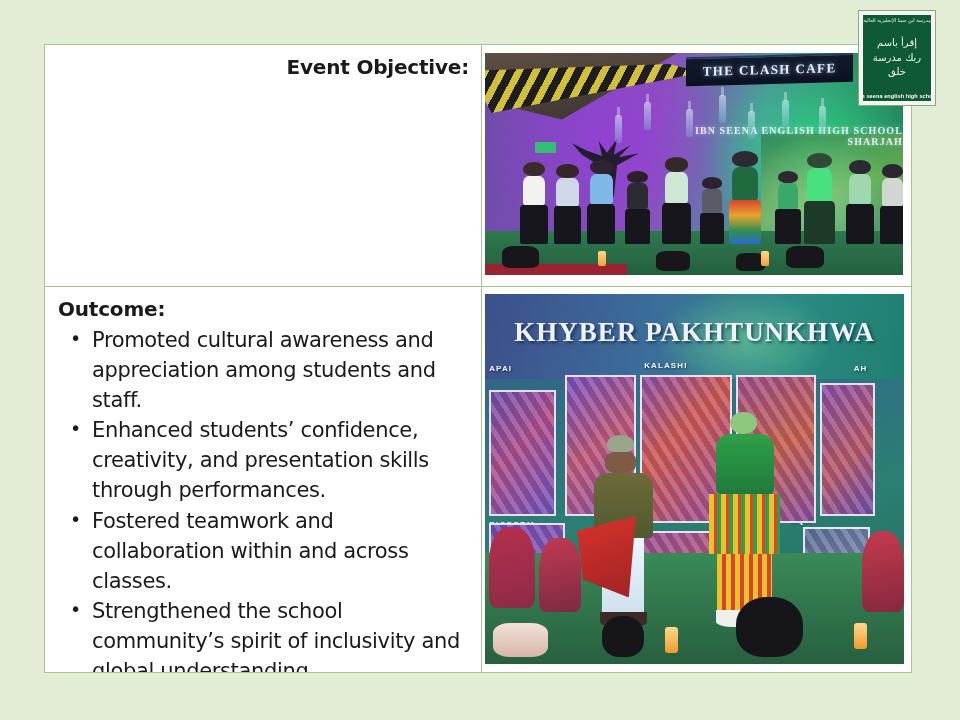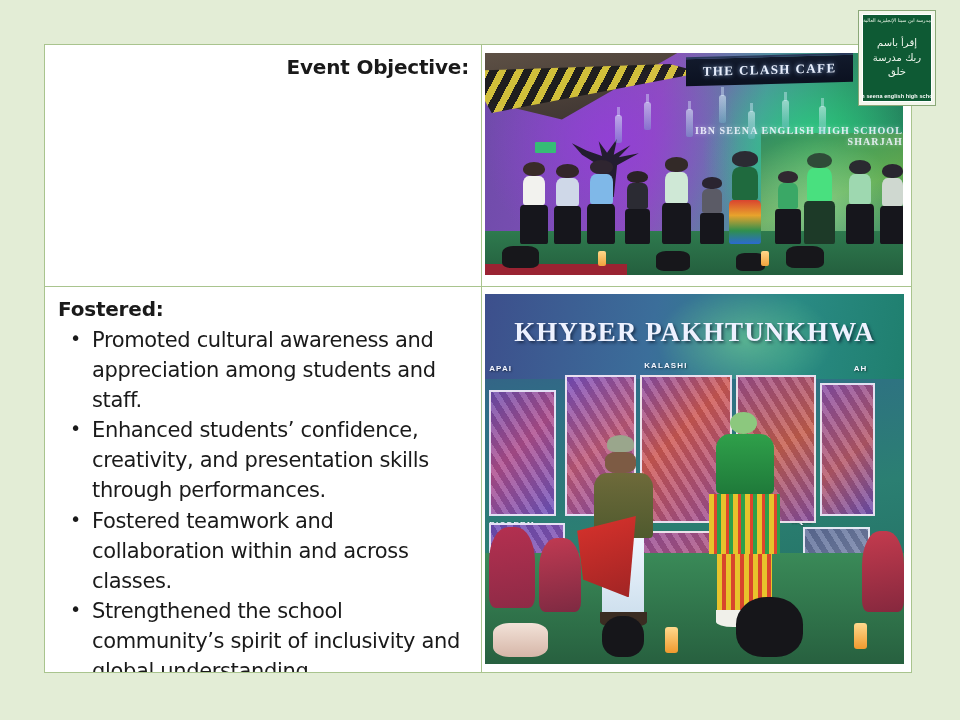--- a/index.html
+++ b/index.html
@@ -408,21 +408,21 @@
           <div class="candle" style="left:27%;bottom:4%"></div>
           <div class="candle" style="left:66%;bottom:4%"></div>
         </div>
       </div>
     </div>
   </div>
 
   <div class="table-row" id="row-outcome">
 
     <div class="cell-text">
-      <div class="heading">Fostered:</div>
+      <div class="heading">Outcome:</div>
       <ul id="outcome-list">
         <li>
           <span class="bullet">•</span>
           <span>Promoted cultural awareness and appreciation among students and staff.</span>
         </li>
         <li>
           <span class="bullet">•</span>
           <span>Enhanced students’ confidence, creativity, and presentation skills through performances.</span>
         </li>
         <li>

